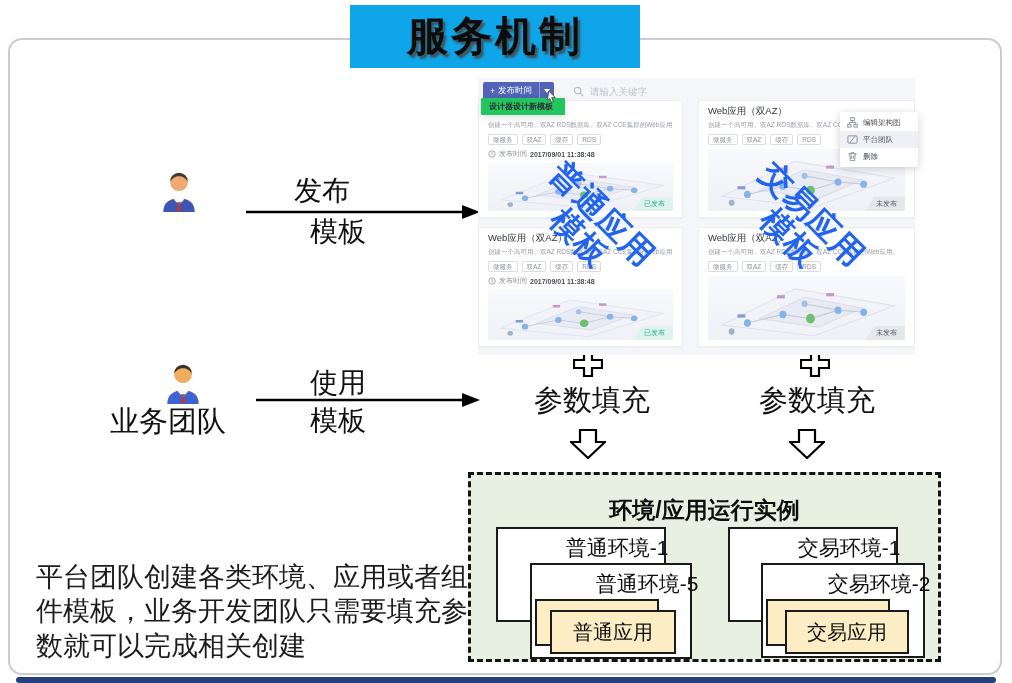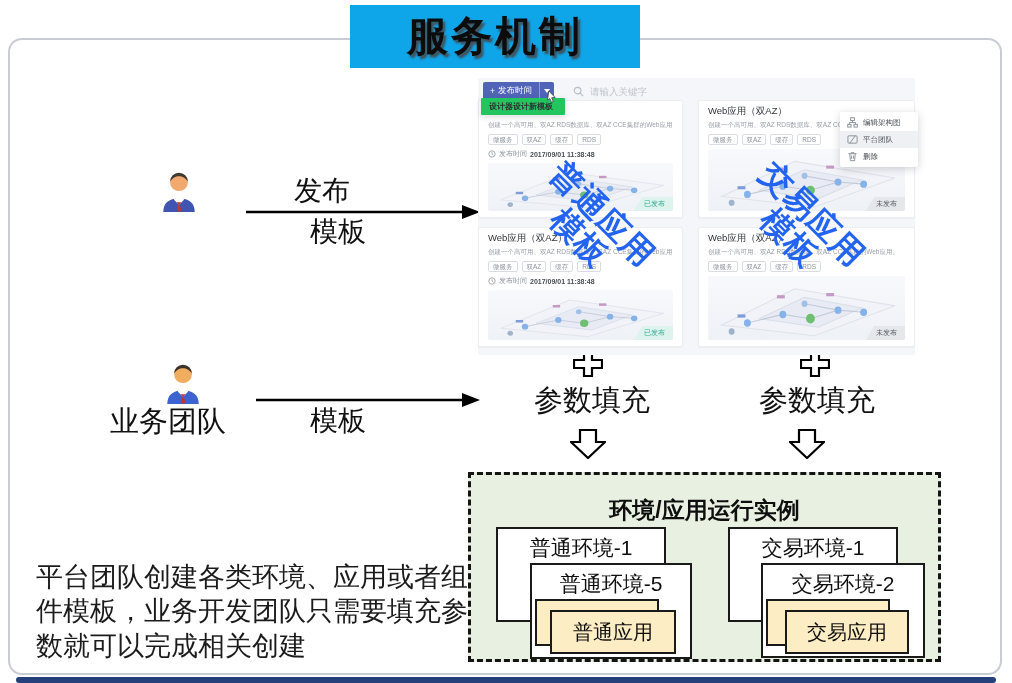--- a/index.html
+++ b/index.html
@@ -79,21 +79,21 @@
   
   .plus-sym{position:absolute;width:30px;height:26px;}
   .param-label{position:absolute;width:160px;text-align:center;font-size:29px;color:#111;}
   .down-arrow{position:absolute;width:36px;height:30px;}
 
   
   .instances{position:absolute;left:468px;top:472px;width:473px;height:190px;background:#e8f1e1;
         border:3px dashed #141414;box-sizing:border-box;z-index:2;}
   .inst-title{position:absolute;left:0;top:20px;width:100%;text-align:center;font-size:23px;font-weight:800;color:#0e0e0e;}
   .env-box{position:absolute;background:#fff;border:2px solid #1a1a1a;box-sizing:border-box;}
-  .env-label{position:absolute;left:0;top:5px;width:100%;text-align:center;font-size:21px;color:#0e0e0e;white-space:nowrap;}
+  .env-label{position:absolute;left:0;top:5px;width:100%;text-align:center;font-size:21px;color:#0e0e0e;white-space:nowrap;padding-left:36px;}
   .app-box{position:absolute;background:#fdedc4;border:2px solid #1a1a1a;box-sizing:border-box;}
   .app-label{position:absolute;left:0;top:0;width:100%;height:100%;display:flex;align-items:center;
         justify-content:center;font-size:20px;color:#0e0e0e;white-space:nowrap;}
 
   .footnote{position:absolute;left:36px;top:560px;width:436px;font-size:27px;line-height:1.27;color:#1b1b1b;}
 </style>
 </head>
 <body>
 
 <div id="canvas">
@@ -121,20 +121,21 @@
 
   <svg class="person" style="left:162px;top:360px" viewBox="0 0 40 42">
     <path d="M5 42 q0-13 15-13 t15 13 z" fill="#3e62cf"></path>
     <path d="M15 30 l5 5 5-5 -2.2-1.6 h-5.6 z" fill="#fff"></path>
     <path d="M20 35.5 l-2.2-2.7 h4.4 z M19 35.5 h2 l1.1 5 -2.1 1.5 -2.1-1.5 z" fill="#c0392b"></path>
     <circle cx="20" cy="13.5" r="8.5" fill="#f0ad5f"></circle>
     <path d="M11.5 13 a8.5 8.5 0 0 1 17 0 c-2.5-3.8-5-5.2-8.5-5.2 s-6 1.4-8.5 5.2 z" fill="#3a332c"></path>
   </svg>
   <div class="actor-label" style="left:108px;top:402px">业务团队</div>
 
+  <div class="arrow-word" style="left:280px;top:364px">使用</div>
   <svg class="harrow" style="left:256px;top:391px" width="224" height="18">
     <line x1="0" y1="9" x2="207" y2="9" stroke="#000" stroke-width="2.6"></line>
     <polygon points="206,2 224,9 206,16" fill="#000"></polygon>
   </svg>
   <div class="arrow-word" style="left:280px;top:402px">模板</div>
 
   <div class="browser">
 
     <div class="create-btn">
       <span class="main">

